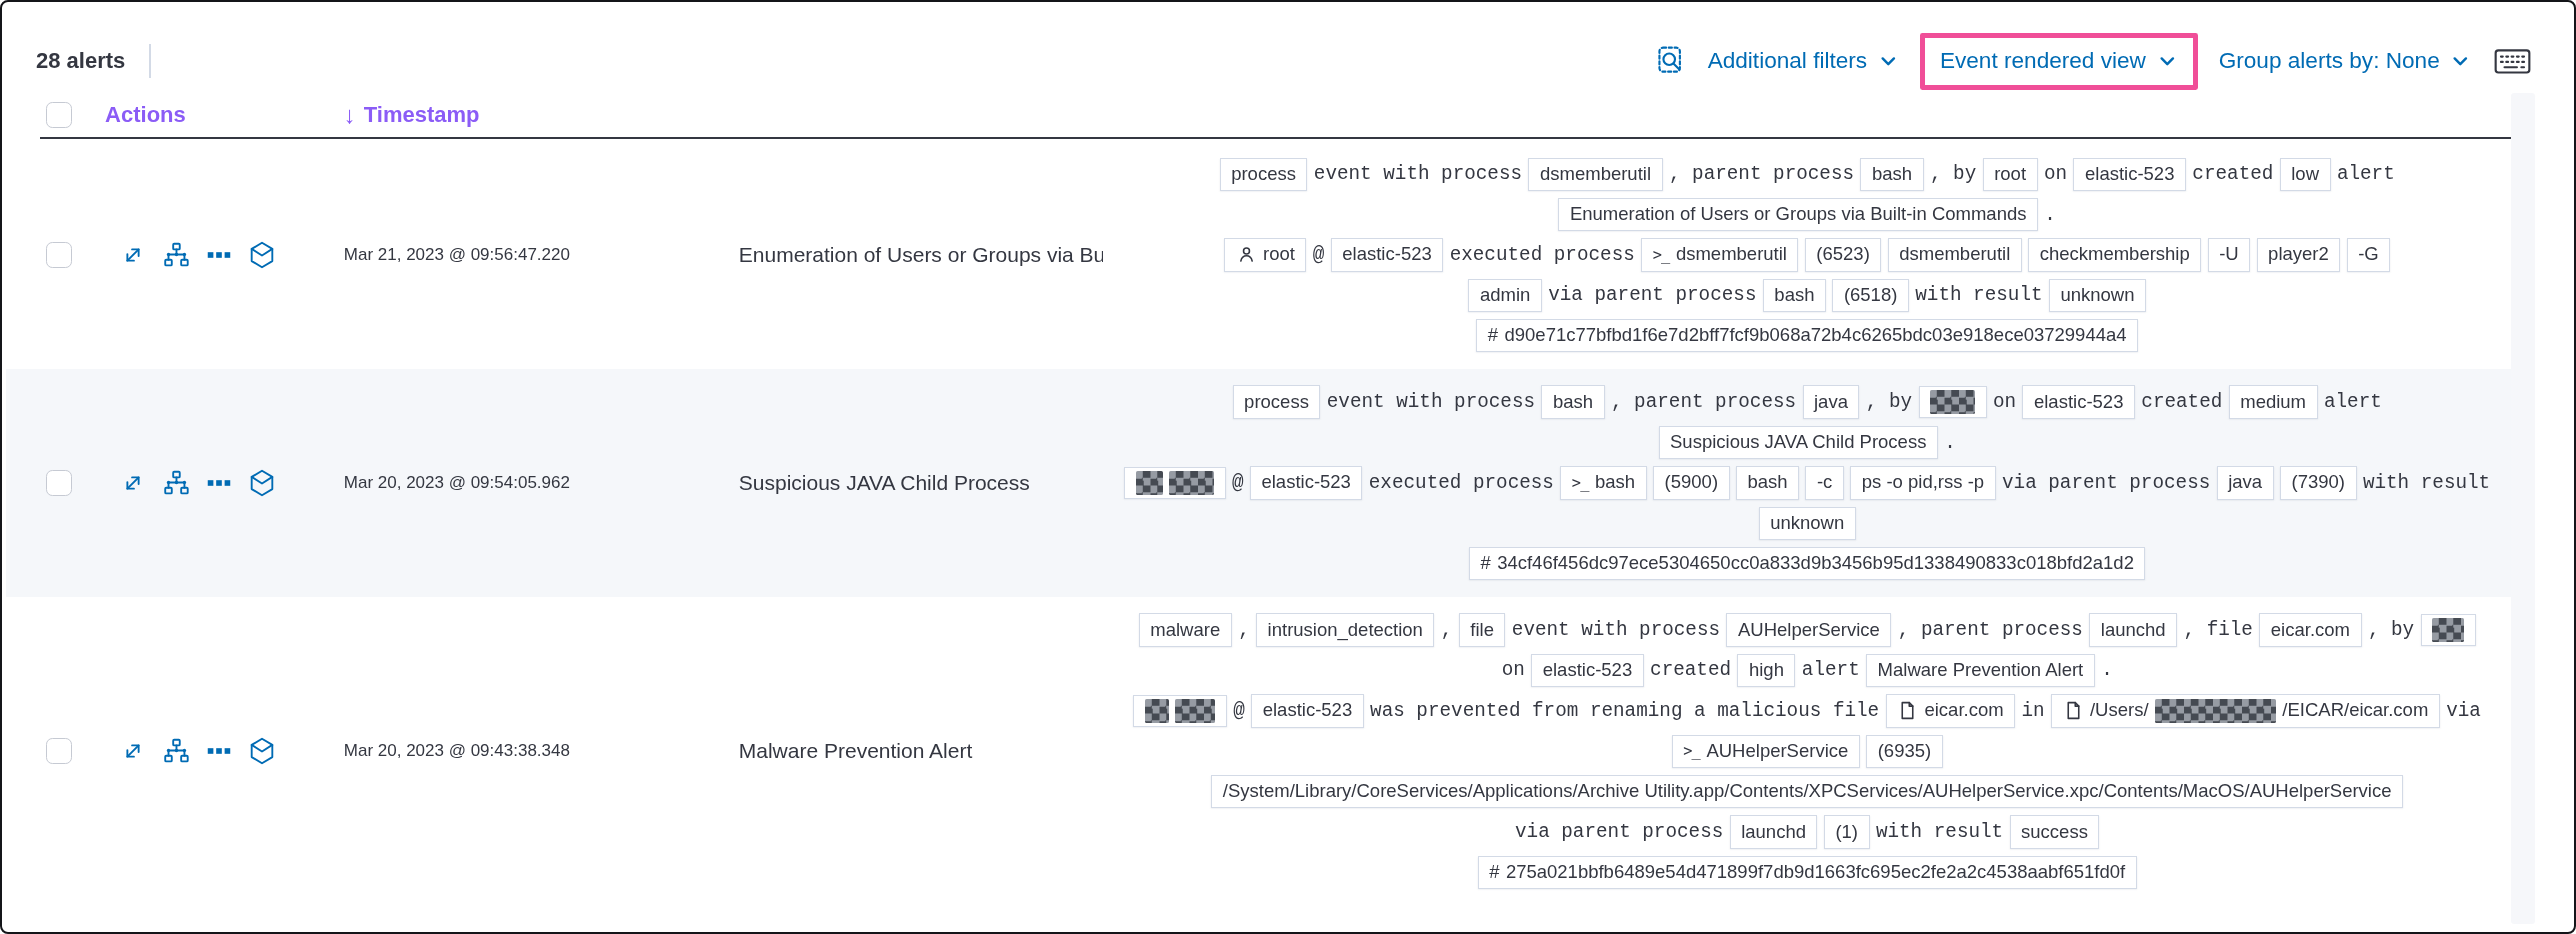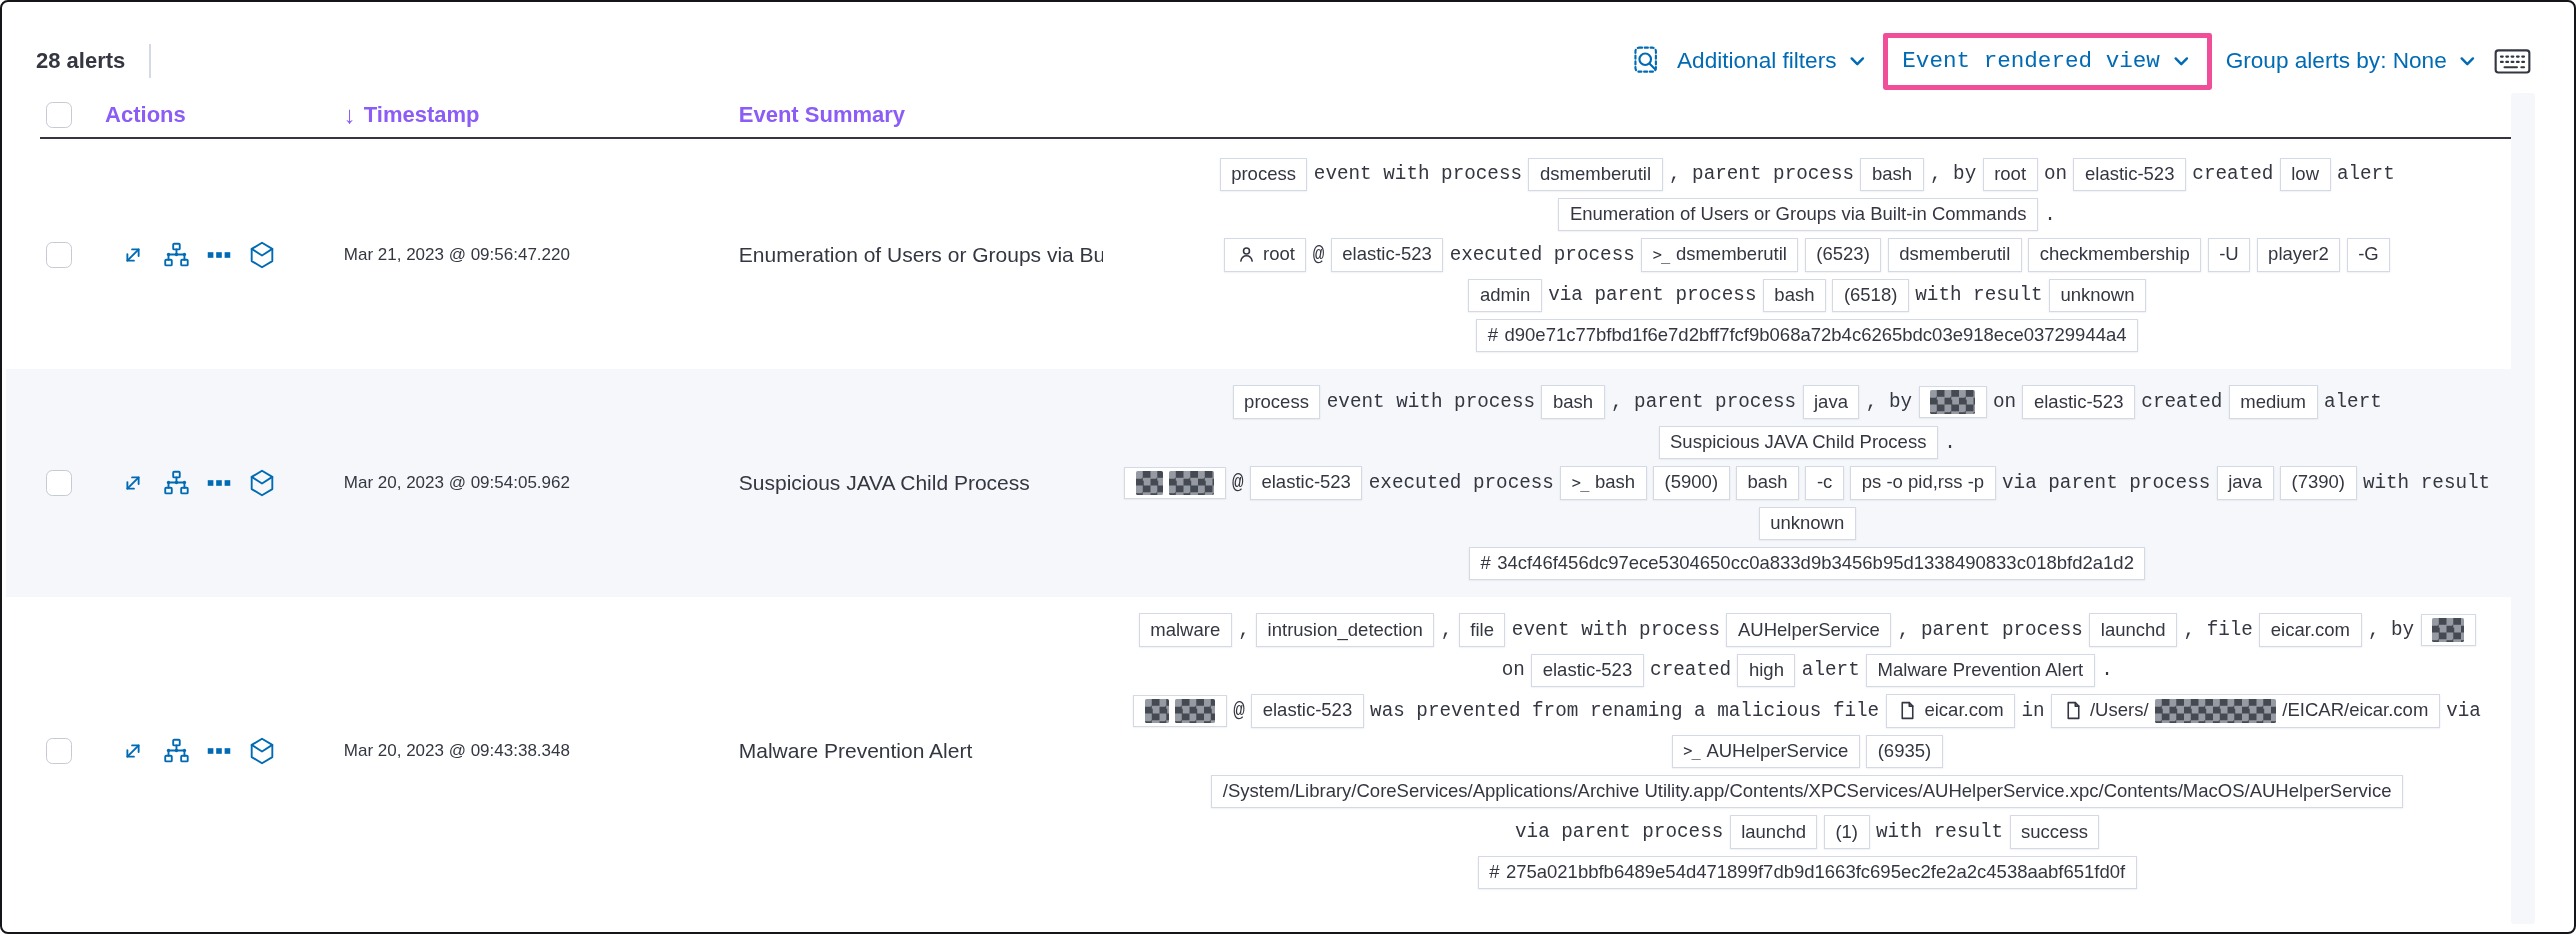--- a/index.html
+++ b/index.html
@@ -5,31 +5,31 @@
   html,body{margin:0;padding:0;background:#fff;}
   .page{position:relative;width:2576px;height:934px;background:#fff;overflow:hidden;
         font-family:"Liberation Sans",sans-serif;color:#343741;box-sizing:border-box;}
   .frame{position:absolute;inset:0;border:2.4px solid #141519;border-radius:8px;pointer-events:none;z-index:60;}
 
   
   .toolbar{position:absolute;top:24px;left:36px;right:44px;height:74px;display:flex;align-items:center;justify-content:space-between;}
   .tb-left{display:flex;align-items:center;}
   .alert-count{font-size:22px;font-weight:600;color:#343741;}
   .vdiv{width:1.6px;height:34px;background:#d3dae6;margin-left:24px;}
-  .tb-right{display:flex;align-items:center;gap:14px;}
+  .tb-right{display:flex;align-items:center;gap:21px;}
   .linkbtn{display:inline-flex;align-items:center;gap:9.7px;background:none;border:none;cursor:pointer;
            color:#006BB4;font-family:inherit;font-size:22.6px;font-weight:500;padding:0;}
   .iconbtn{background:none;border:none;padding:0;cursor:pointer;display:inline-flex;align-items:center;}
   .chev{width:22.6px;height:22.6px;}
   .chev path{fill:none;stroke:#006BB4;stroke-width:2.6;stroke-linecap:round;stroke-linejoin:round;}
   .insp{width:32px;height:32px;}
   .insp rect,.insp circle,.insp path{fill:none;stroke:#006BB4;stroke-width:2.4;stroke-linecap:round;}
   .kbd{width:39px;height:32px;}
   .kbd rect,.kbd path{fill:none;stroke:#343741;stroke-width:2.4;stroke-linecap:round;}
-  .hl{display:inline-flex;align-items:center;border:5.6px solid #F04E98;border-radius:2.4px;padding:10.5px 14.5px;background:transparent;font-family:Liberation Mono, monospace;}
+  .hl{display:inline-flex;align-items:center;border:5.6px solid #F04E98;border-radius:2.4px;padding:10.5px 14.5px;background:transparent;}
 
   
   .grid-cols{display:grid;grid-template-columns:89px 242px 395px 371px 1fr;}
   .thead{position:absolute;top:94px;left:6.4px;right:65px;height:42px;align-items:center;
          font-size:22px;font-weight:700;color:#8b5cf6;text-align:right;}
   .th{display:flex;align-items:center;}
   .th-actions{padding-left:9.7px;}
   .th-ts{padding-left:6.4px;gap:8px;}
   .th-rule{padding-left:6.4px;}
   .th-summary{padding-left:6.4px;}
@@ -118,21 +118,20 @@
 
   <div class="thead grid-cols">
     <div class="th">
       <span class="checkbox"></span>
     </div>
     <div class="th th-actions">Actions</div>
     <div class="th th-ts">
       <span class="sort-arrow">↓</span>
       <span>Timestamp</span>
     </div>
-    <div class="th th-summary">Event Summary</div>
   </div>
   <div class="header-underline"></div>
 
   <div class="tbody">
       <div class="row grid-cols">
         <div class="cell-check">
           <span class="checkbox"></span>
         </div>
         <div class="cell-actions">
           <button class="act">

